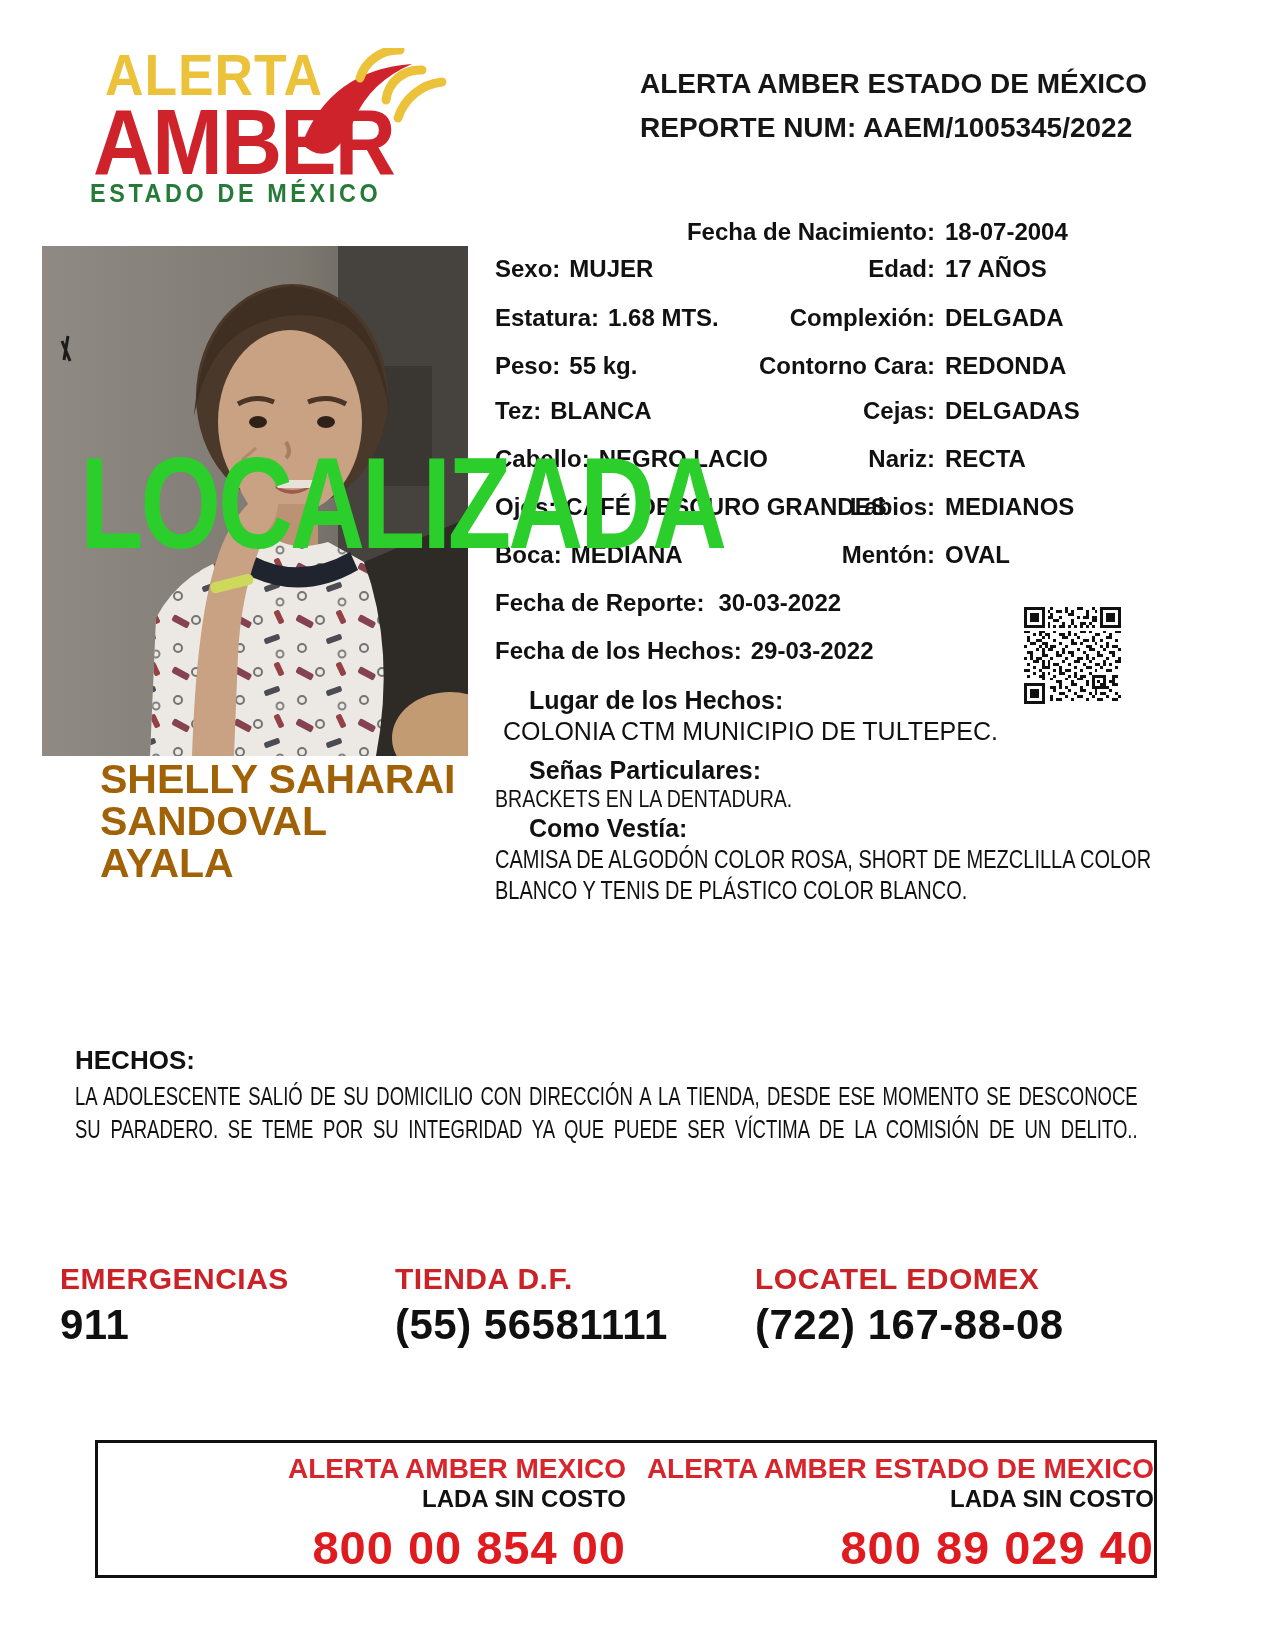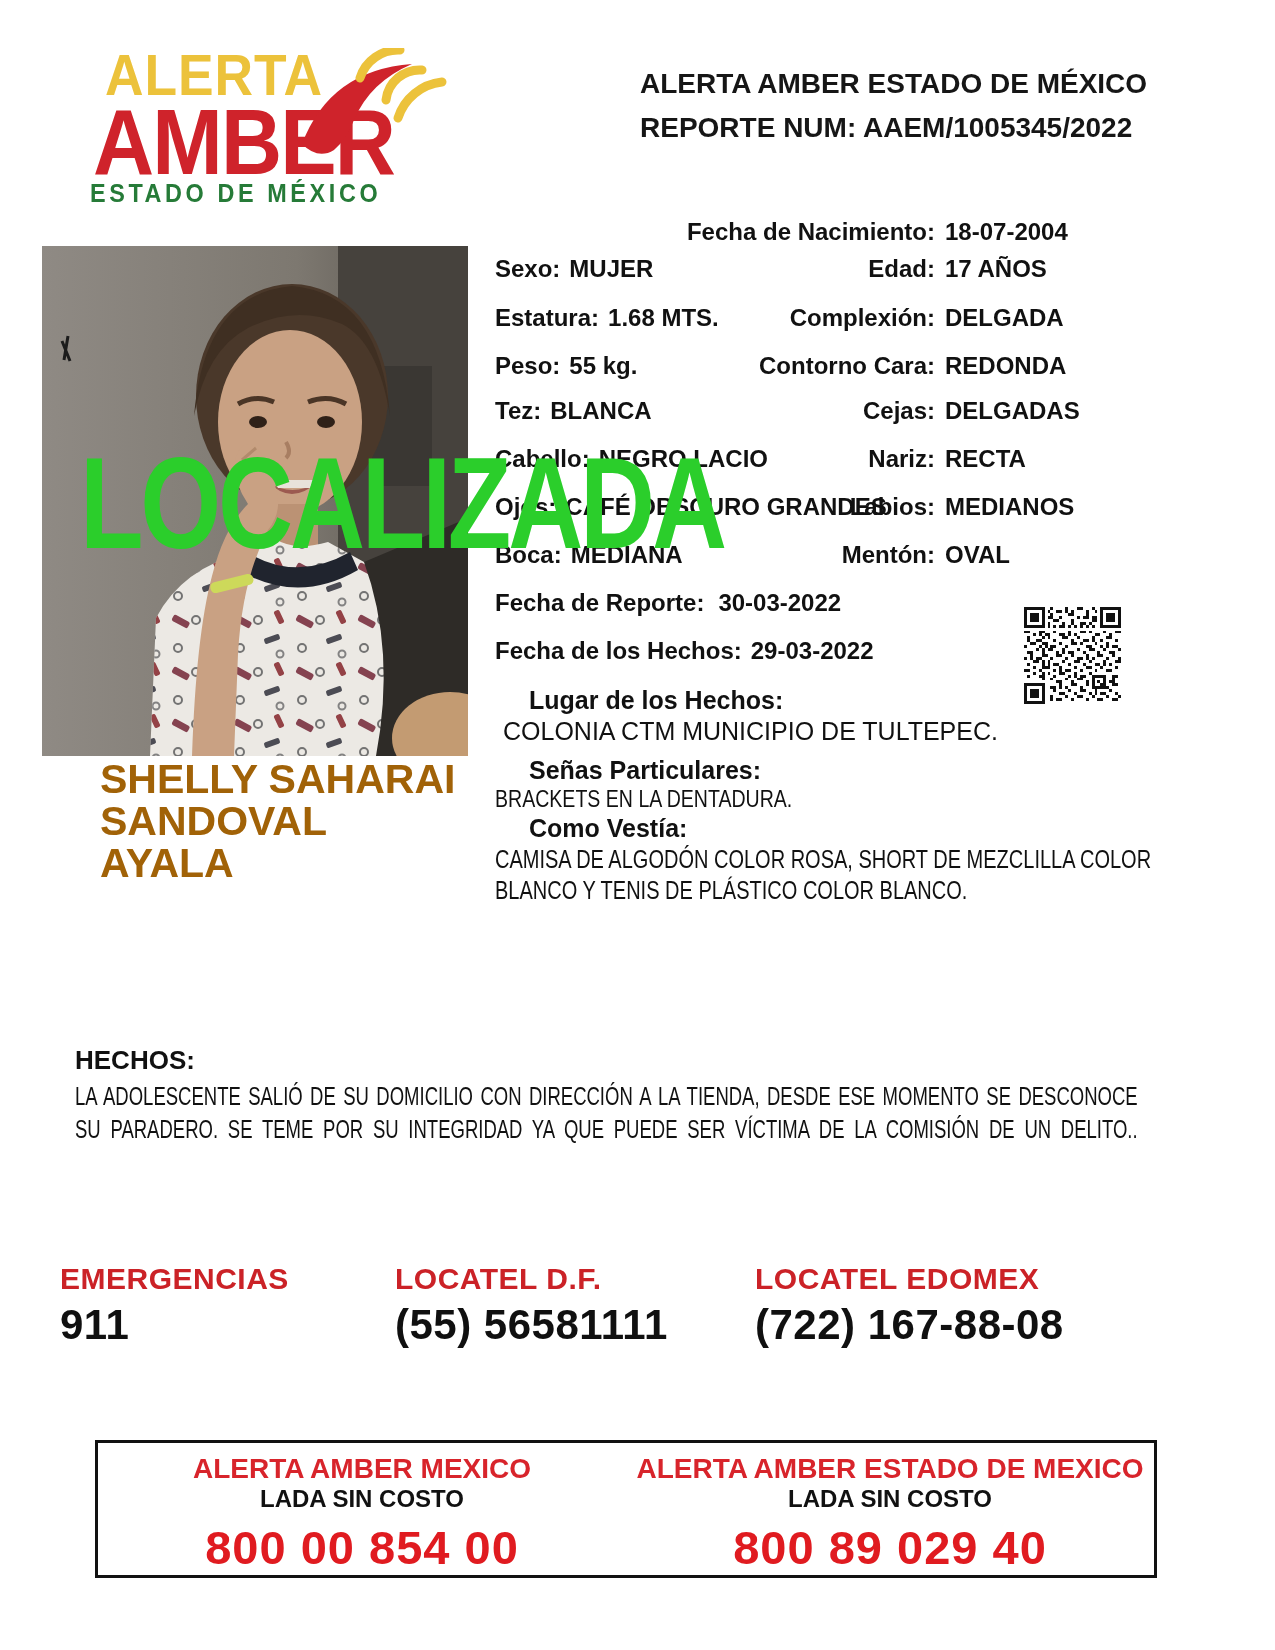--- a/index.html
+++ b/index.html
@@ -56,21 +56,21 @@
   .hechos-par .jline{text-align:justify;text-align-last:justify;white-space:normal;}
 
   
   .emg-col{top:1262px;}
   .emg-lbl{font-size:30px;font-weight:bold;color:#CB2227;letter-spacing:.5px;}
   .emg-num{font-size:42px;font-weight:bold;color:#101010;margin-top:5px;letter-spacing:.5px;}
 
   
   .foot-box{left:95px;top:1440px;width:1056px;height:132px;border:3px solid #111;
             display:flex;z-index:2;}
-  .foot-col{flex:1 1 50%;text-align:center;padding-top:10px;}
+  .foot-col{flex:1 1 50%;text-align:right;padding-top:10px;}
   .foot-title{font-size:28px;font-weight:bold;color:#D8242B;}
   .foot-sub{font-size:24px;font-weight:bold;color:#111;}
   .foot-num{font-size:47px;font-weight:bold;color:#E01B20;margin-top:7px;letter-spacing:1px;}
 </style>
 </head>
 <body>
 
 <div id="page">
 
   <div>
@@ -214,21 +214,21 @@
   <div class="abs hechos-par">
     <div class="jline">LA ADOLESCENTE SALIÓ DE SU DOMICILIO CON DIRECCIÓN A LA TIENDA, DESDE ESE MOMENTO SE DESCONOCE</div>
     <div class="jline">SU PARADERO. SE TEME POR SU INTEGRIDAD YA QUE PUEDE SER VÍCTIMA DE LA COMISIÓN DE UN DELITO..</div>
   </div>
 
   <div class="abs emg-col" style="left:60px;width:310px">
     <div class="emg-lbl">EMERGENCIAS</div>
     <div class="emg-num">911</div>
   </div>
   <div class="abs emg-col" style="left:395px;width:390px">
-    <div class="emg-lbl">LOCATEL D.F.</div>
+    <div class="emg-lbl">TIENDA D.F.</div>
     <div class="emg-num">(55) 56581111</div>
   </div>
   <div class="abs emg-col" style="left:755px;width:390px">
     <div class="emg-lbl">LOCATEL EDOMEX</div>
     <div class="emg-num">(722) 167-88-08</div>
   </div>
 
   <div class="abs foot-box">
     <div class="foot-col">
       <div class="foot-title">ALERTA AMBER MEXICO</div>

